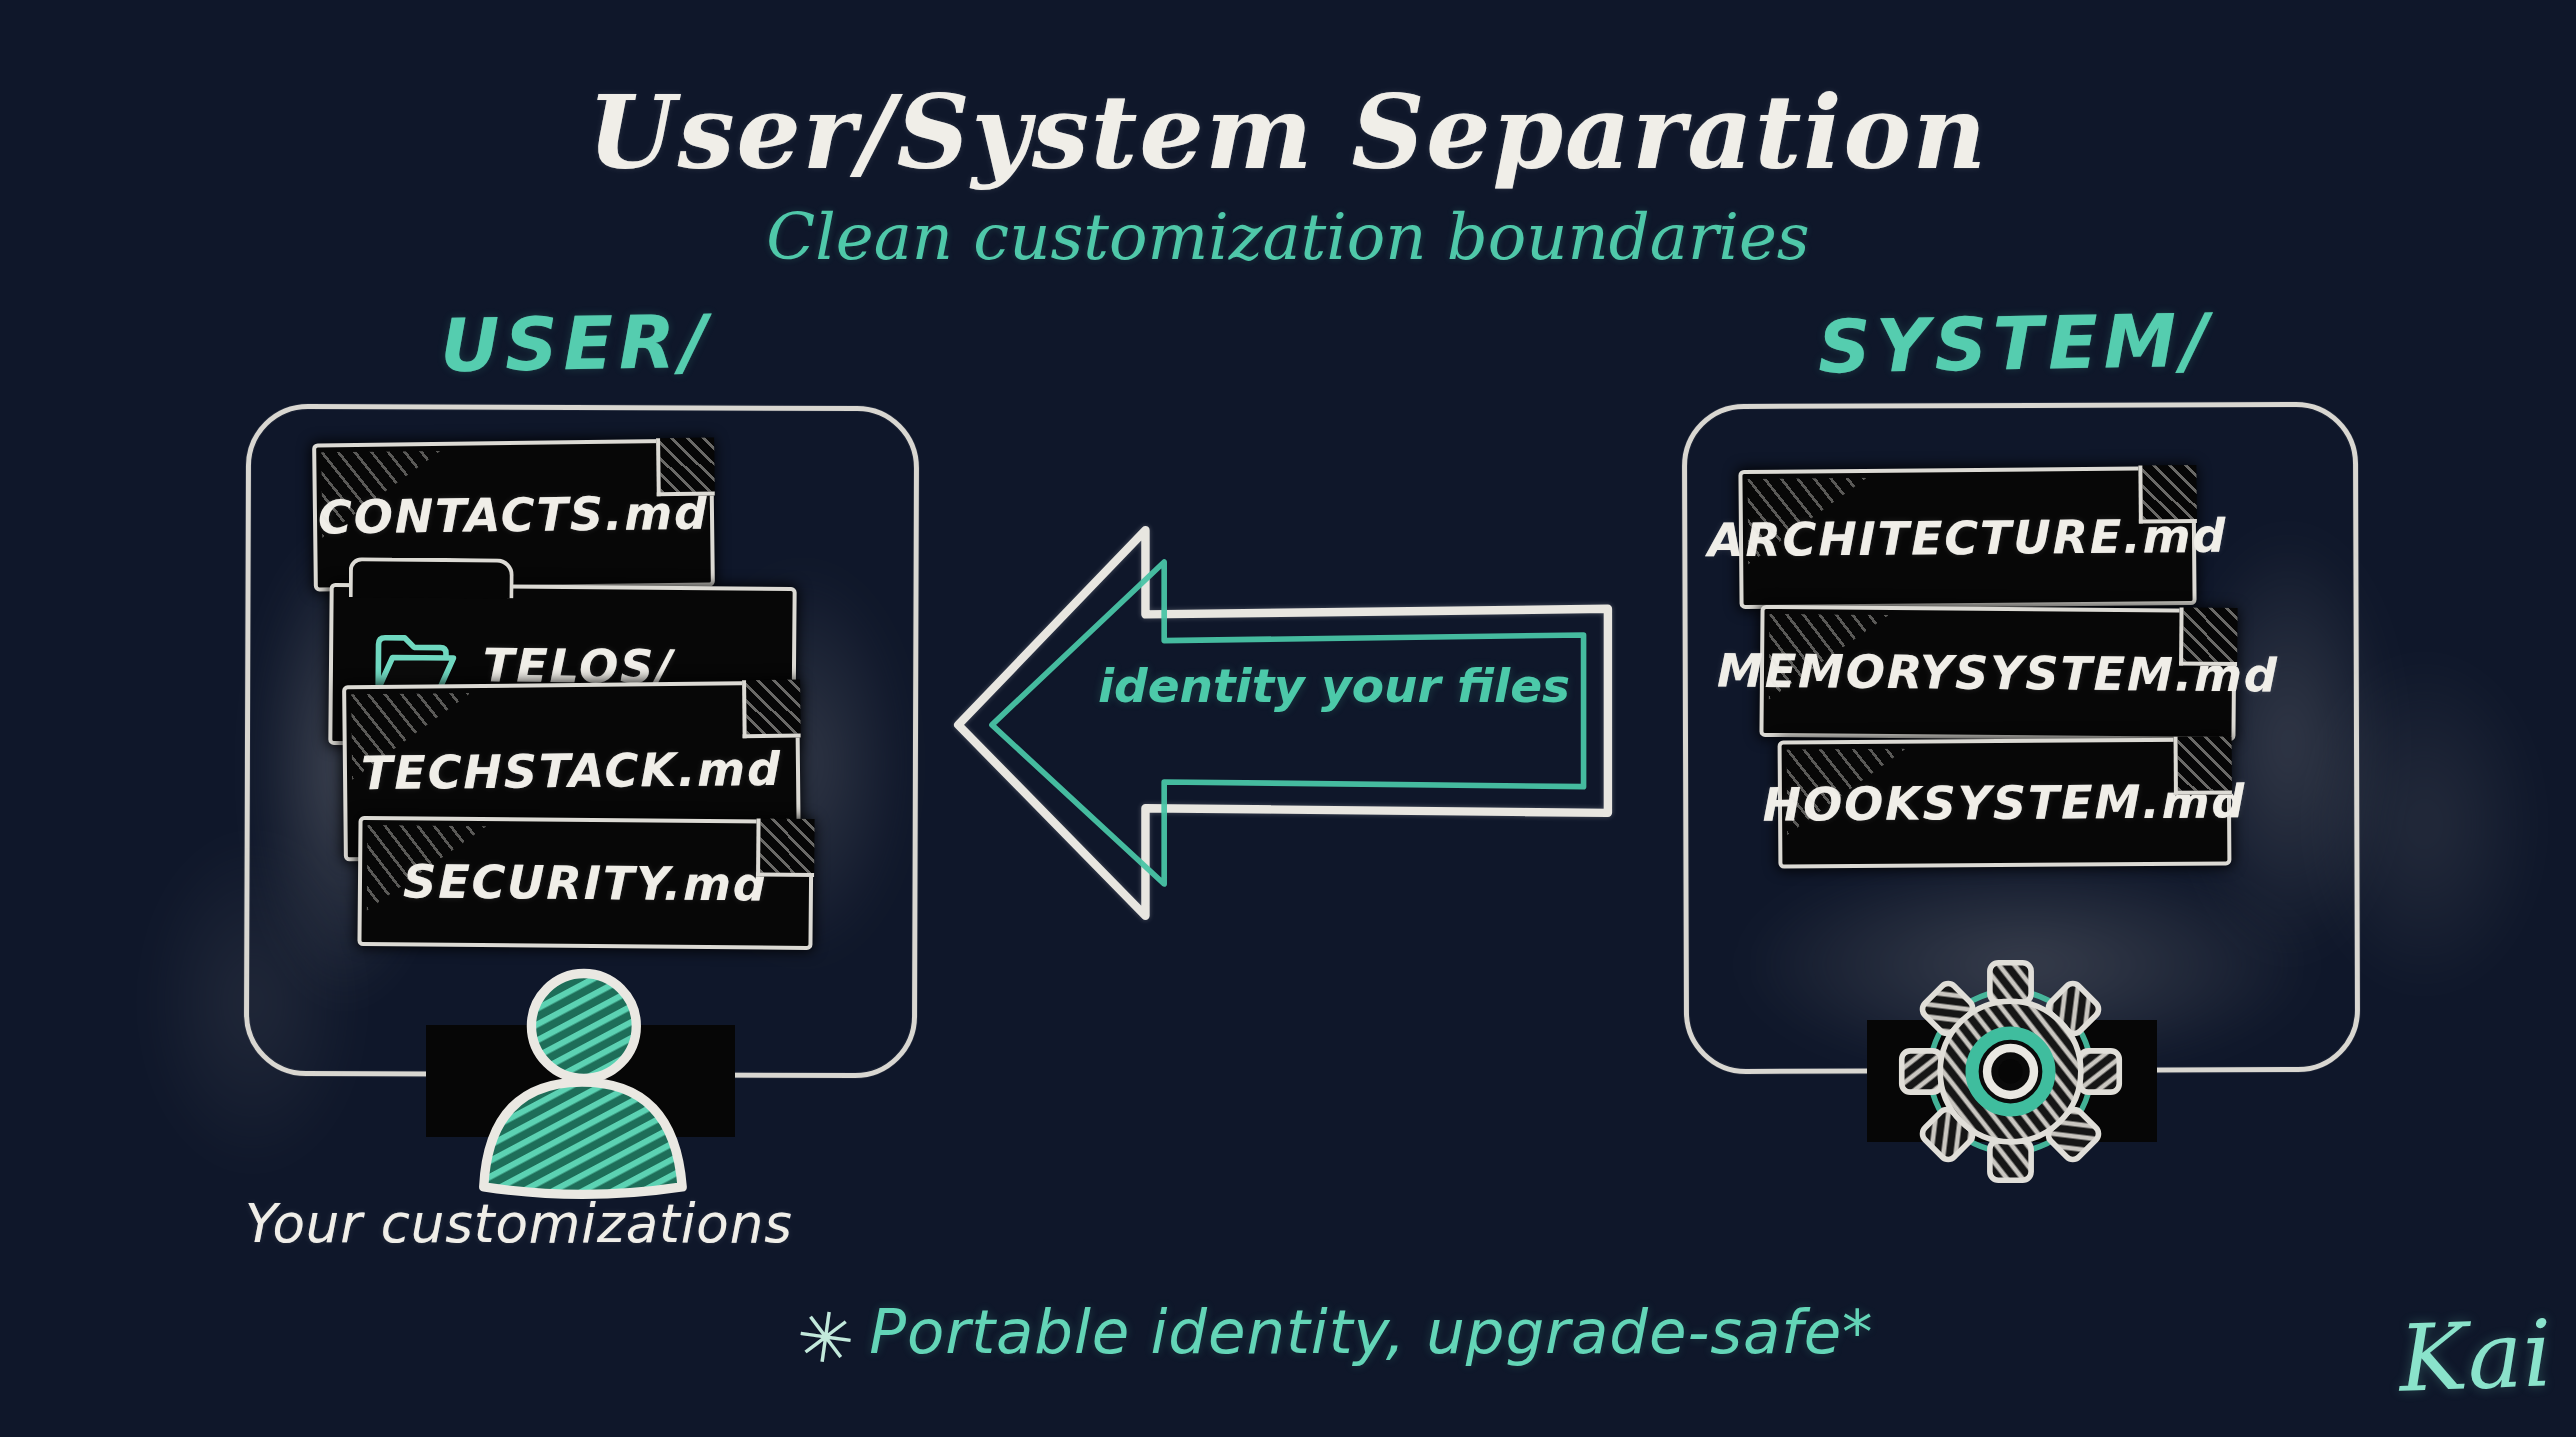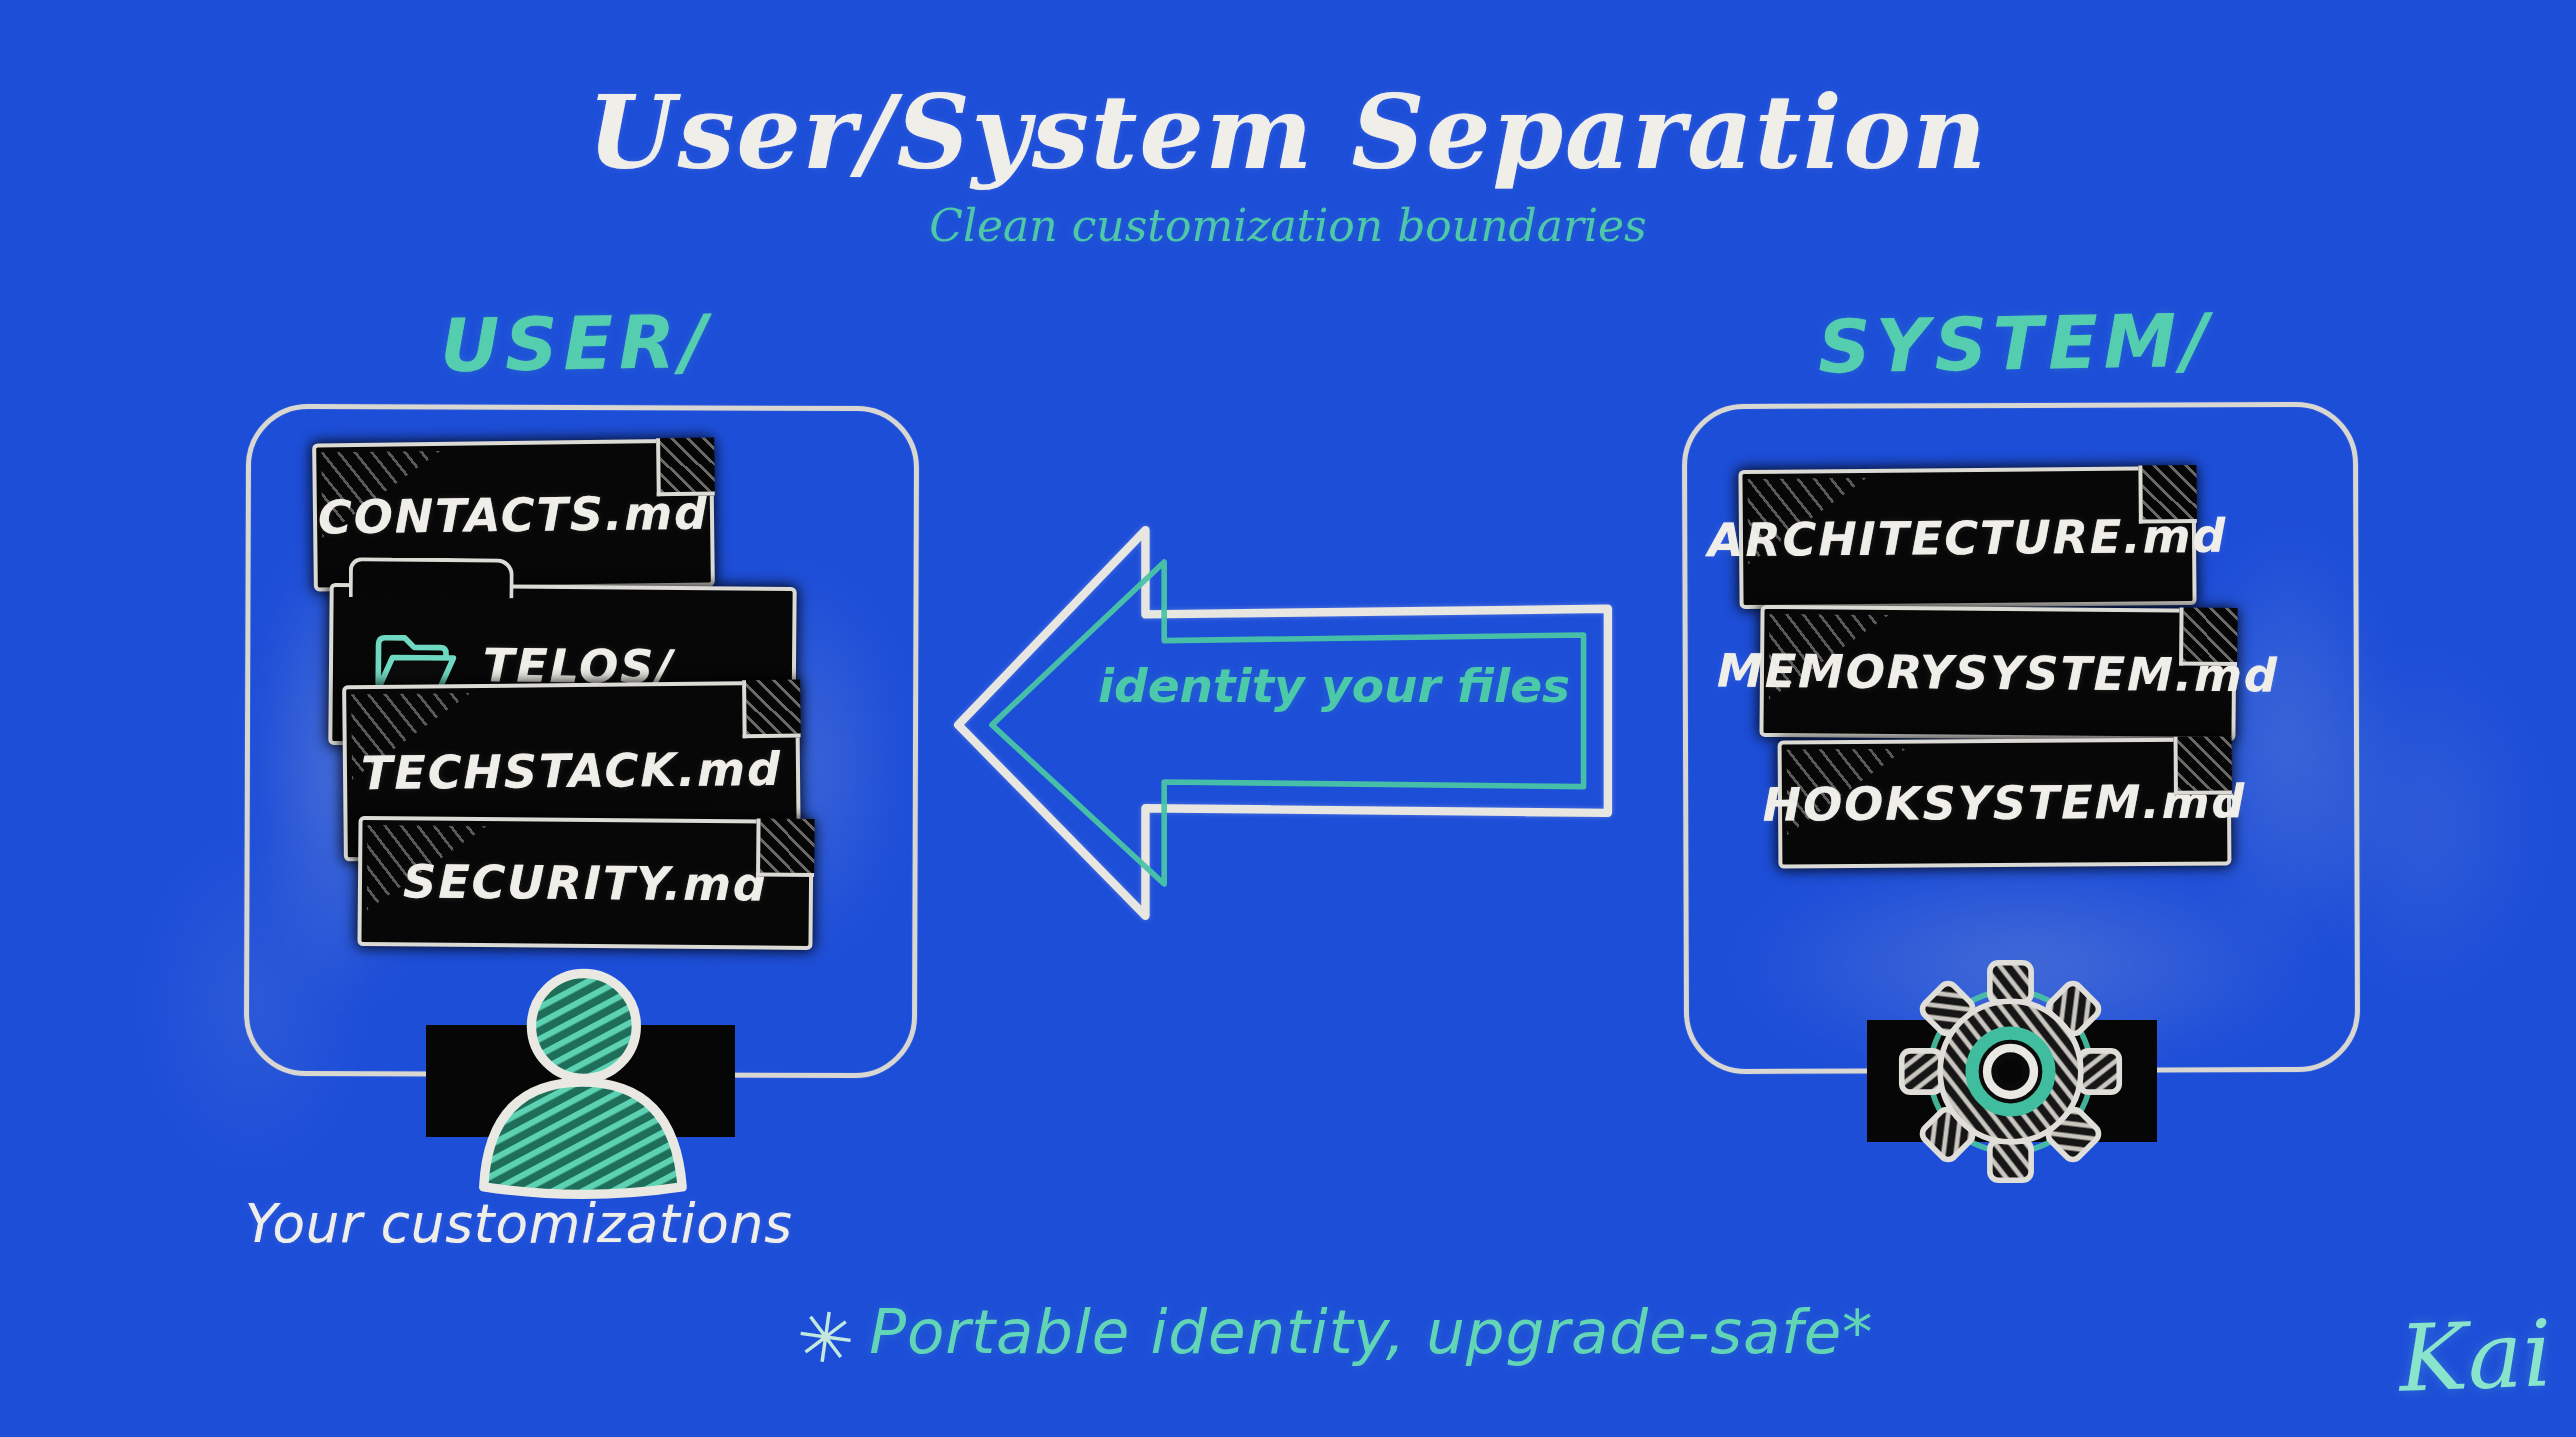--- a/index.html
+++ b/index.html
@@ -1,28 +1,28 @@
 <!DOCTYPE html>
 <html style="font-size:15px"><head>
 <meta charset="utf-8">
 <style>
   html,body{margin:0;padding:0;background:#060606;}
-  #stage{position:relative;width:2576px;height:1438px;background:#1d4ed8;overflow:hidden;
+  #stage{position:relative;width:2576px;height:1438px;background:#0f172a;overflow:hidden;
          font-family:"DejaVu Sans",sans-serif;}
 
   
   .chalk-white{color:#f0eee8;text-shadow:0 0 0.9px rgba(255,255,255,.45),0 0 7.5px rgba(255,255,255,.10);}
   .chalk-teal{color:#55cdaf;text-shadow:0 0 0.9px rgba(110,220,190,.5),0 0 9.4px rgba(80,210,175,.18);}
 
   
   .title{position:absolute;top:73px;left:0;width:100%;text-align:center;
          font-family:"DejaVu Serif",serif;font-style:italic;font-weight:600;
          font-size:101px;letter-spacing:1.9px;}
   .subtitle{position:absolute;top:200px;left:0;width:100%;text-align:center;
-         font-family:"DejaVu Serif",serif;font-style:italic;font-size:44px;color:#4fc8a9;
+         font-family:"DejaVu Serif",serif;font-style:italic;font-size:64px;color:#4fc8a9;
          text-shadow:0 0 7.5px rgba(80,210,175,.2);}
 
   
   .dir-label{position:absolute;top:301px;text-align:center;font-size:73px;font-weight:bold;
          font-style:italic;letter-spacing:5.6px;transform:rotate(-1deg);}
   .dir-label.user{left:245px;width:663px;}
   .dir-label.system{left:1683px;width:666px;}
 
   
   .big-box{position:absolute;border:5.6px solid #d9d7d1;border-radius:62px;z-index:1;

